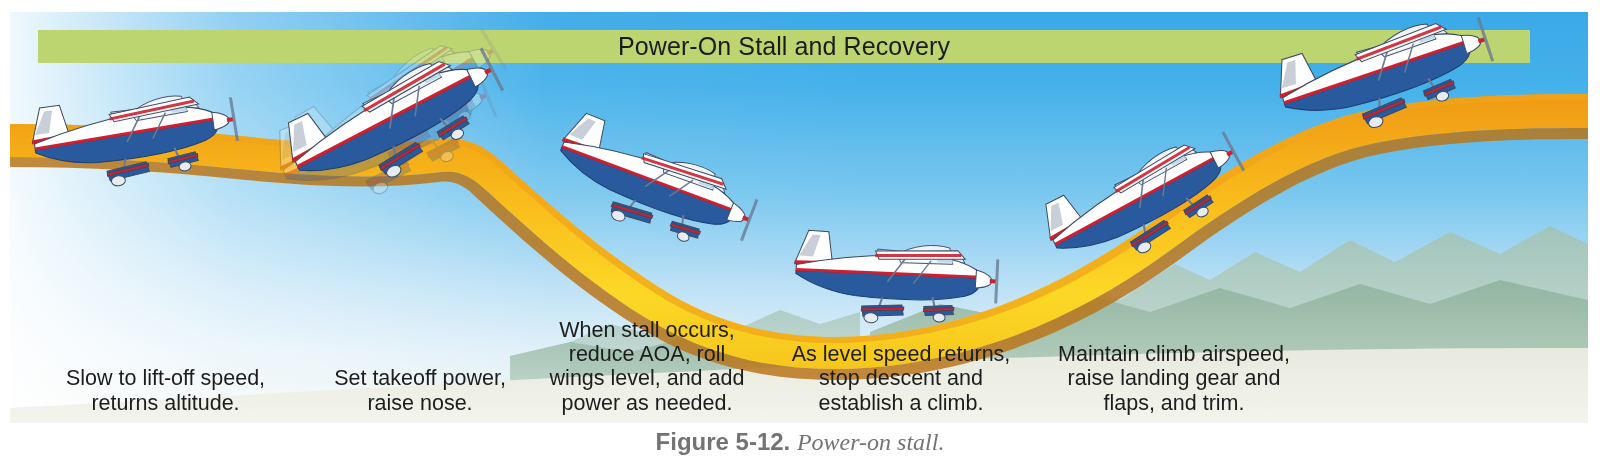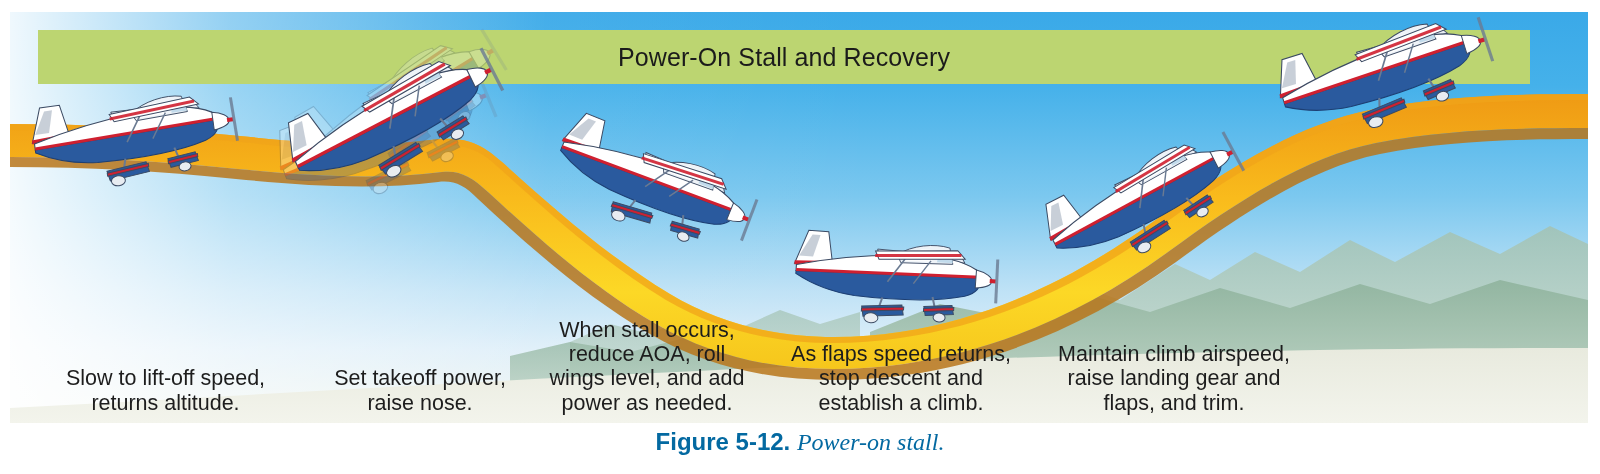--- a/index.html
+++ b/index.html
@@ -13,21 +13,21 @@
     overflow:hidden;
   }
   #sky{
     position:absolute;inset:0;
     background:
       linear-gradient(to right, rgba(255,255,255,0.92) 0%, rgba(255,255,255,0.45) 14%, rgba(255,255,255,0.05) 34%, rgba(255,255,255,0) 55%),
       linear-gradient(to bottom, #3aa9e8 0%, #45b1ea 18%, #7cc8ef 45%, #bfe2f6 68%, #dfeff9 82%, #eef5f3 95%, #f2f4ee 100%);
   }
 
   .banner{
-    position:absolute;left:28px;top:18px;width:1492px;height:54px;
+    position:absolute;left:28px;top:18px;width:1492px;height:33px;
     background:#bcd571;
     display:flex;align-items:center;justify-content:center;
     z-index:4;
   }
   .banner-text{
     font-size:25px;color:#1b1b1b;letter-spacing:0.1px;
     font-family:"Liberation Sans",sans-serif;
   }
 
   
@@ -38,21 +38,21 @@
   .cap{
     position:absolute;bottom:4px;
     text-align:center;color:#1d1d1d;font-size:21.5px;line-height:1.13;
     font-family:"Liberation Sans",sans-serif;
     white-space:pre-line;
   }
 
   
   #figcap{
     position:absolute;left:0;top:428px;width:1600px;
-    text-align:center;font-size:24px;color:#0369a1;
+    text-align:center;font-size:24px;color:#737373;
     font-family:"Liberation Serif",serif;
   }
   #figcap .fignum{font-family:"Liberation Sans",sans-serif;font-weight:bold;}
   #figcap .figdesc{font-style:italic;}
 
   svg{display:block;}
 </style>
 </head>
 <body>
 
@@ -257,21 +257,21 @@
 
     <div id="captions">
       <div class="cap" style="left:18px;width:275px;">Slow to lift-off speed,
 returns altitude.</div>
       <div class="cap" style="left:528px;width:218px;">When stall occurs,
 reduce AOA, roll
 wings level, and add
 power as needed.</div>
       <div class="cap" style="left:285px;width:250px;">Set takeoff power,
 raise nose.</div>
-      <div class="cap" style="left:762px;width:258px;">As flaps speed returns,
+      <div class="cap" style="left:762px;width:258px;">As level speed returns,
 stop descent and
 establish a climb.</div>
       <div class="cap" style="left:1030px;width:268px;margin-top:24px;">Maintain climb airspeed,
 raise landing gear and
 flaps, and trim.</div>
     </div>
 
   </div>
 
   <div id="figcap">

